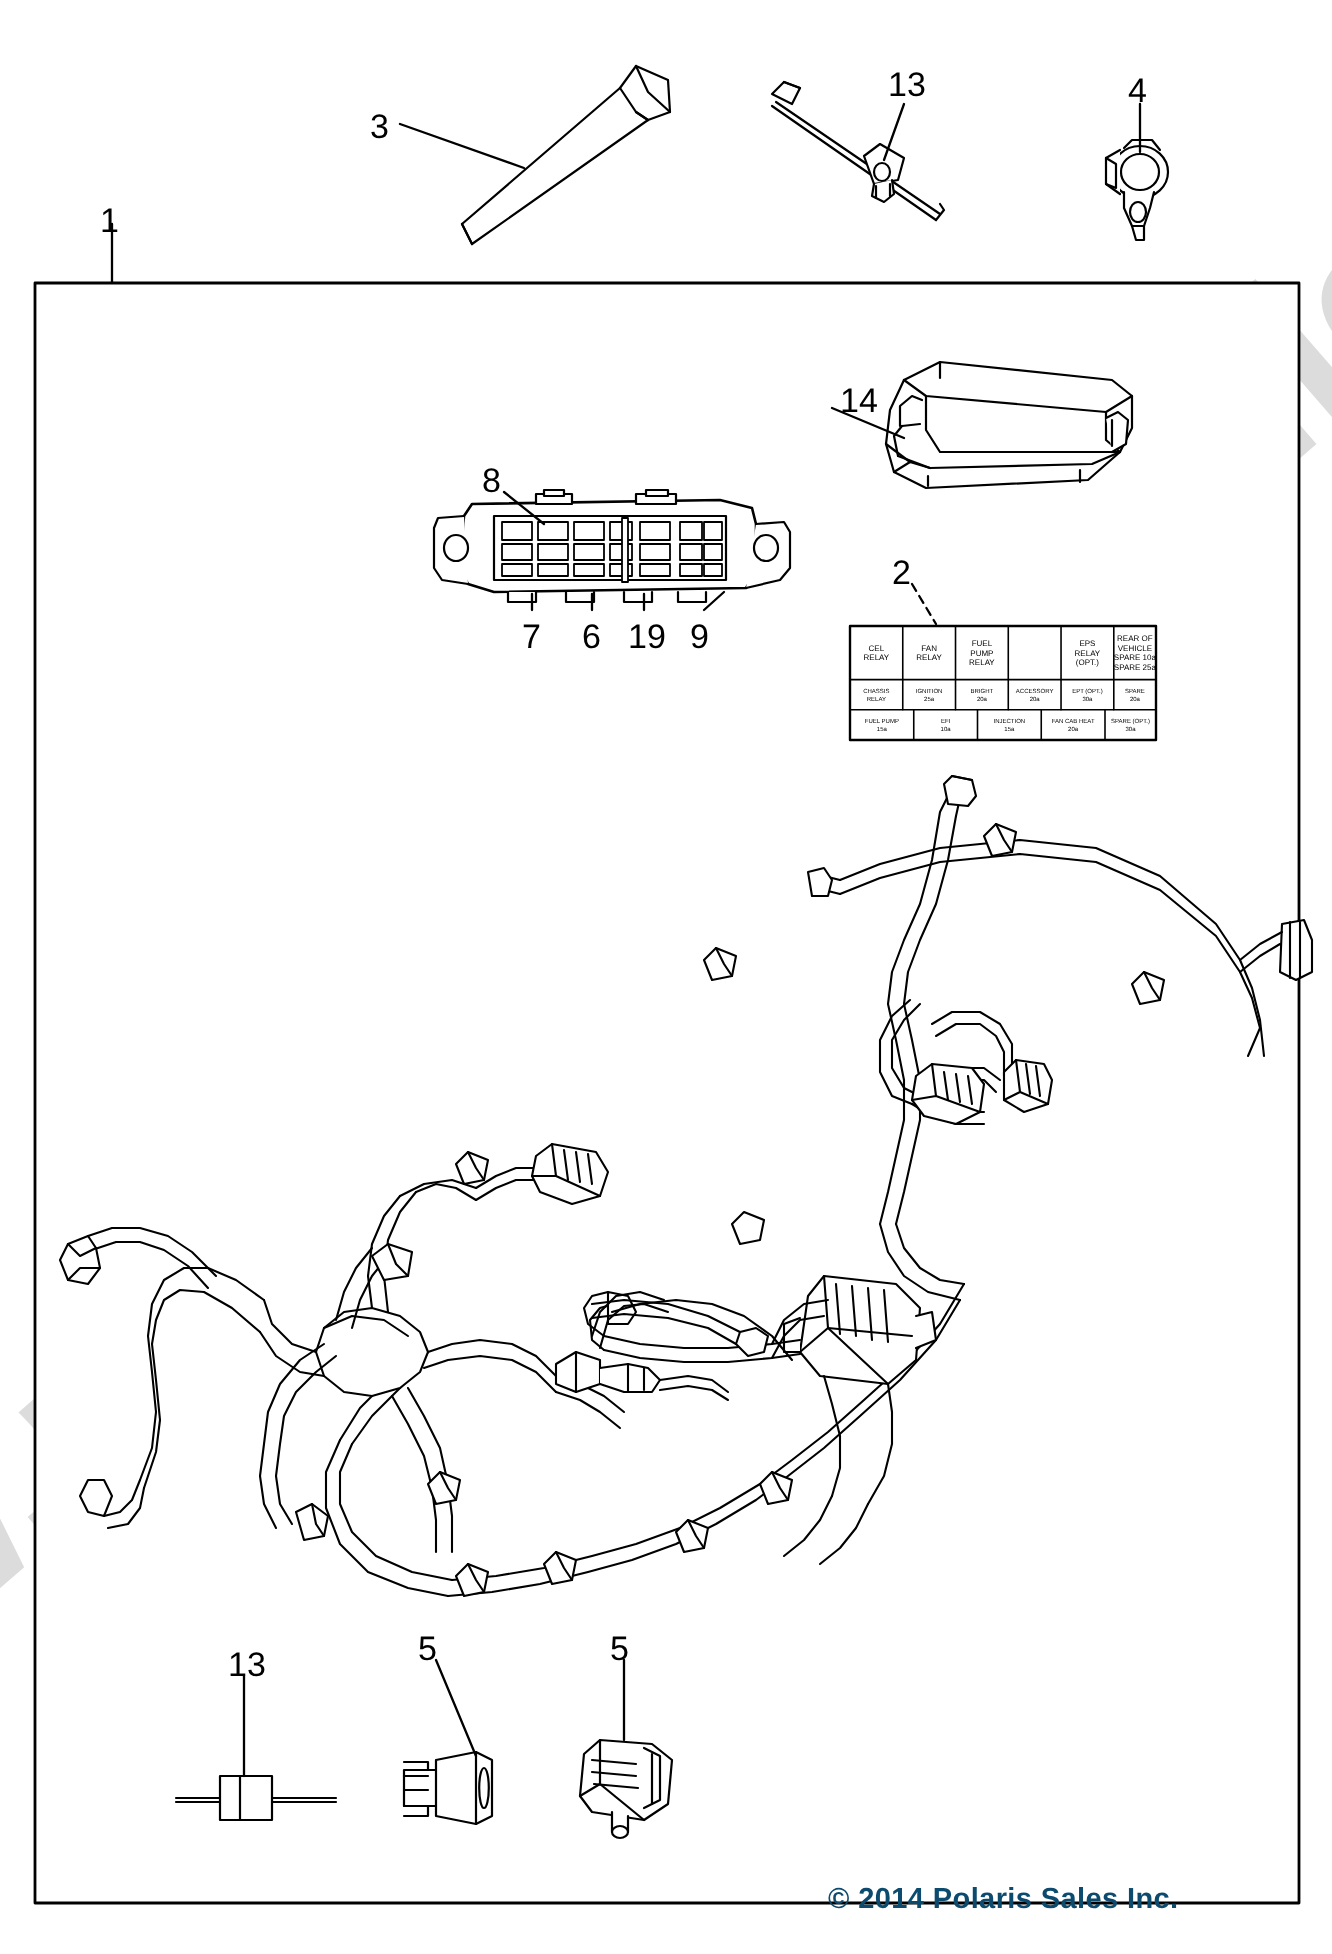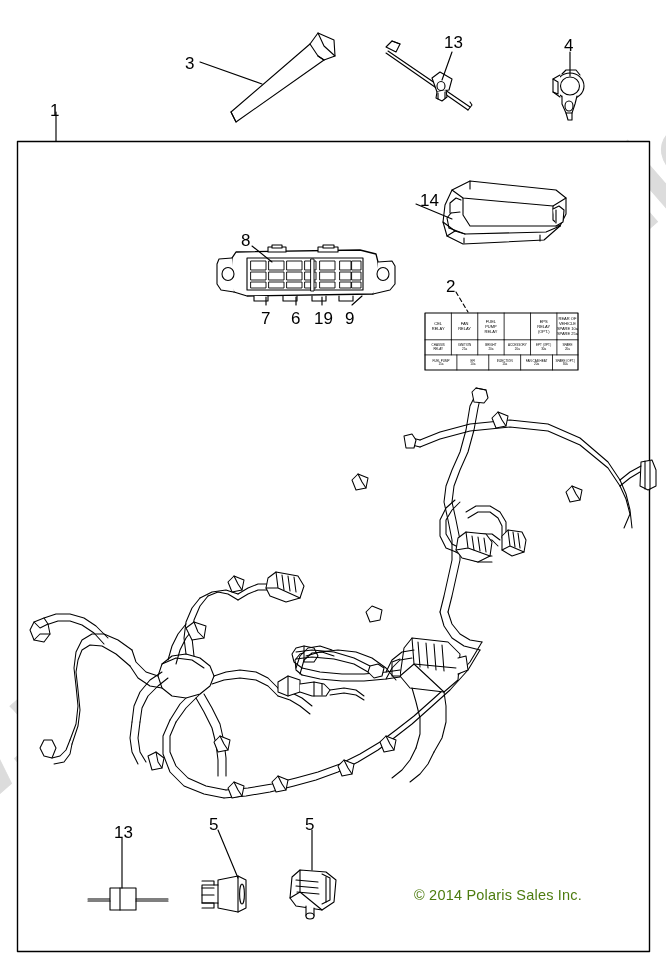--- a/index.html
+++ b/index.html
@@ -43,26 +43,27 @@
     font-weight: 400;
     line-height: 1;
     color: #000;
     white-space: nowrap;
     text-align: right;
   }
 
   .copyright {
     position: absolute;
     left: 414px;
-    top: 887px;
+    top: 942px;
     font-family: "Liberation Sans", sans-serif;
     font-size: 14.5px;
     letter-spacing: 0.2px;
-    color: #4d7c0f;
+    color: #0c4a6e;
     white-space: nowrap;
+    font-weight: bold;
   }
 </style>
 </head>
 <body>
 
 <div id="diagram-root">
 
   <div class="layer" id="watermark-layer">
     <svg width="666" height="977" viewBox="0 0 666 977" xmlns="http://www.w3.org/2000/svg">
       <g transform="rotate(-41 333 488)">

